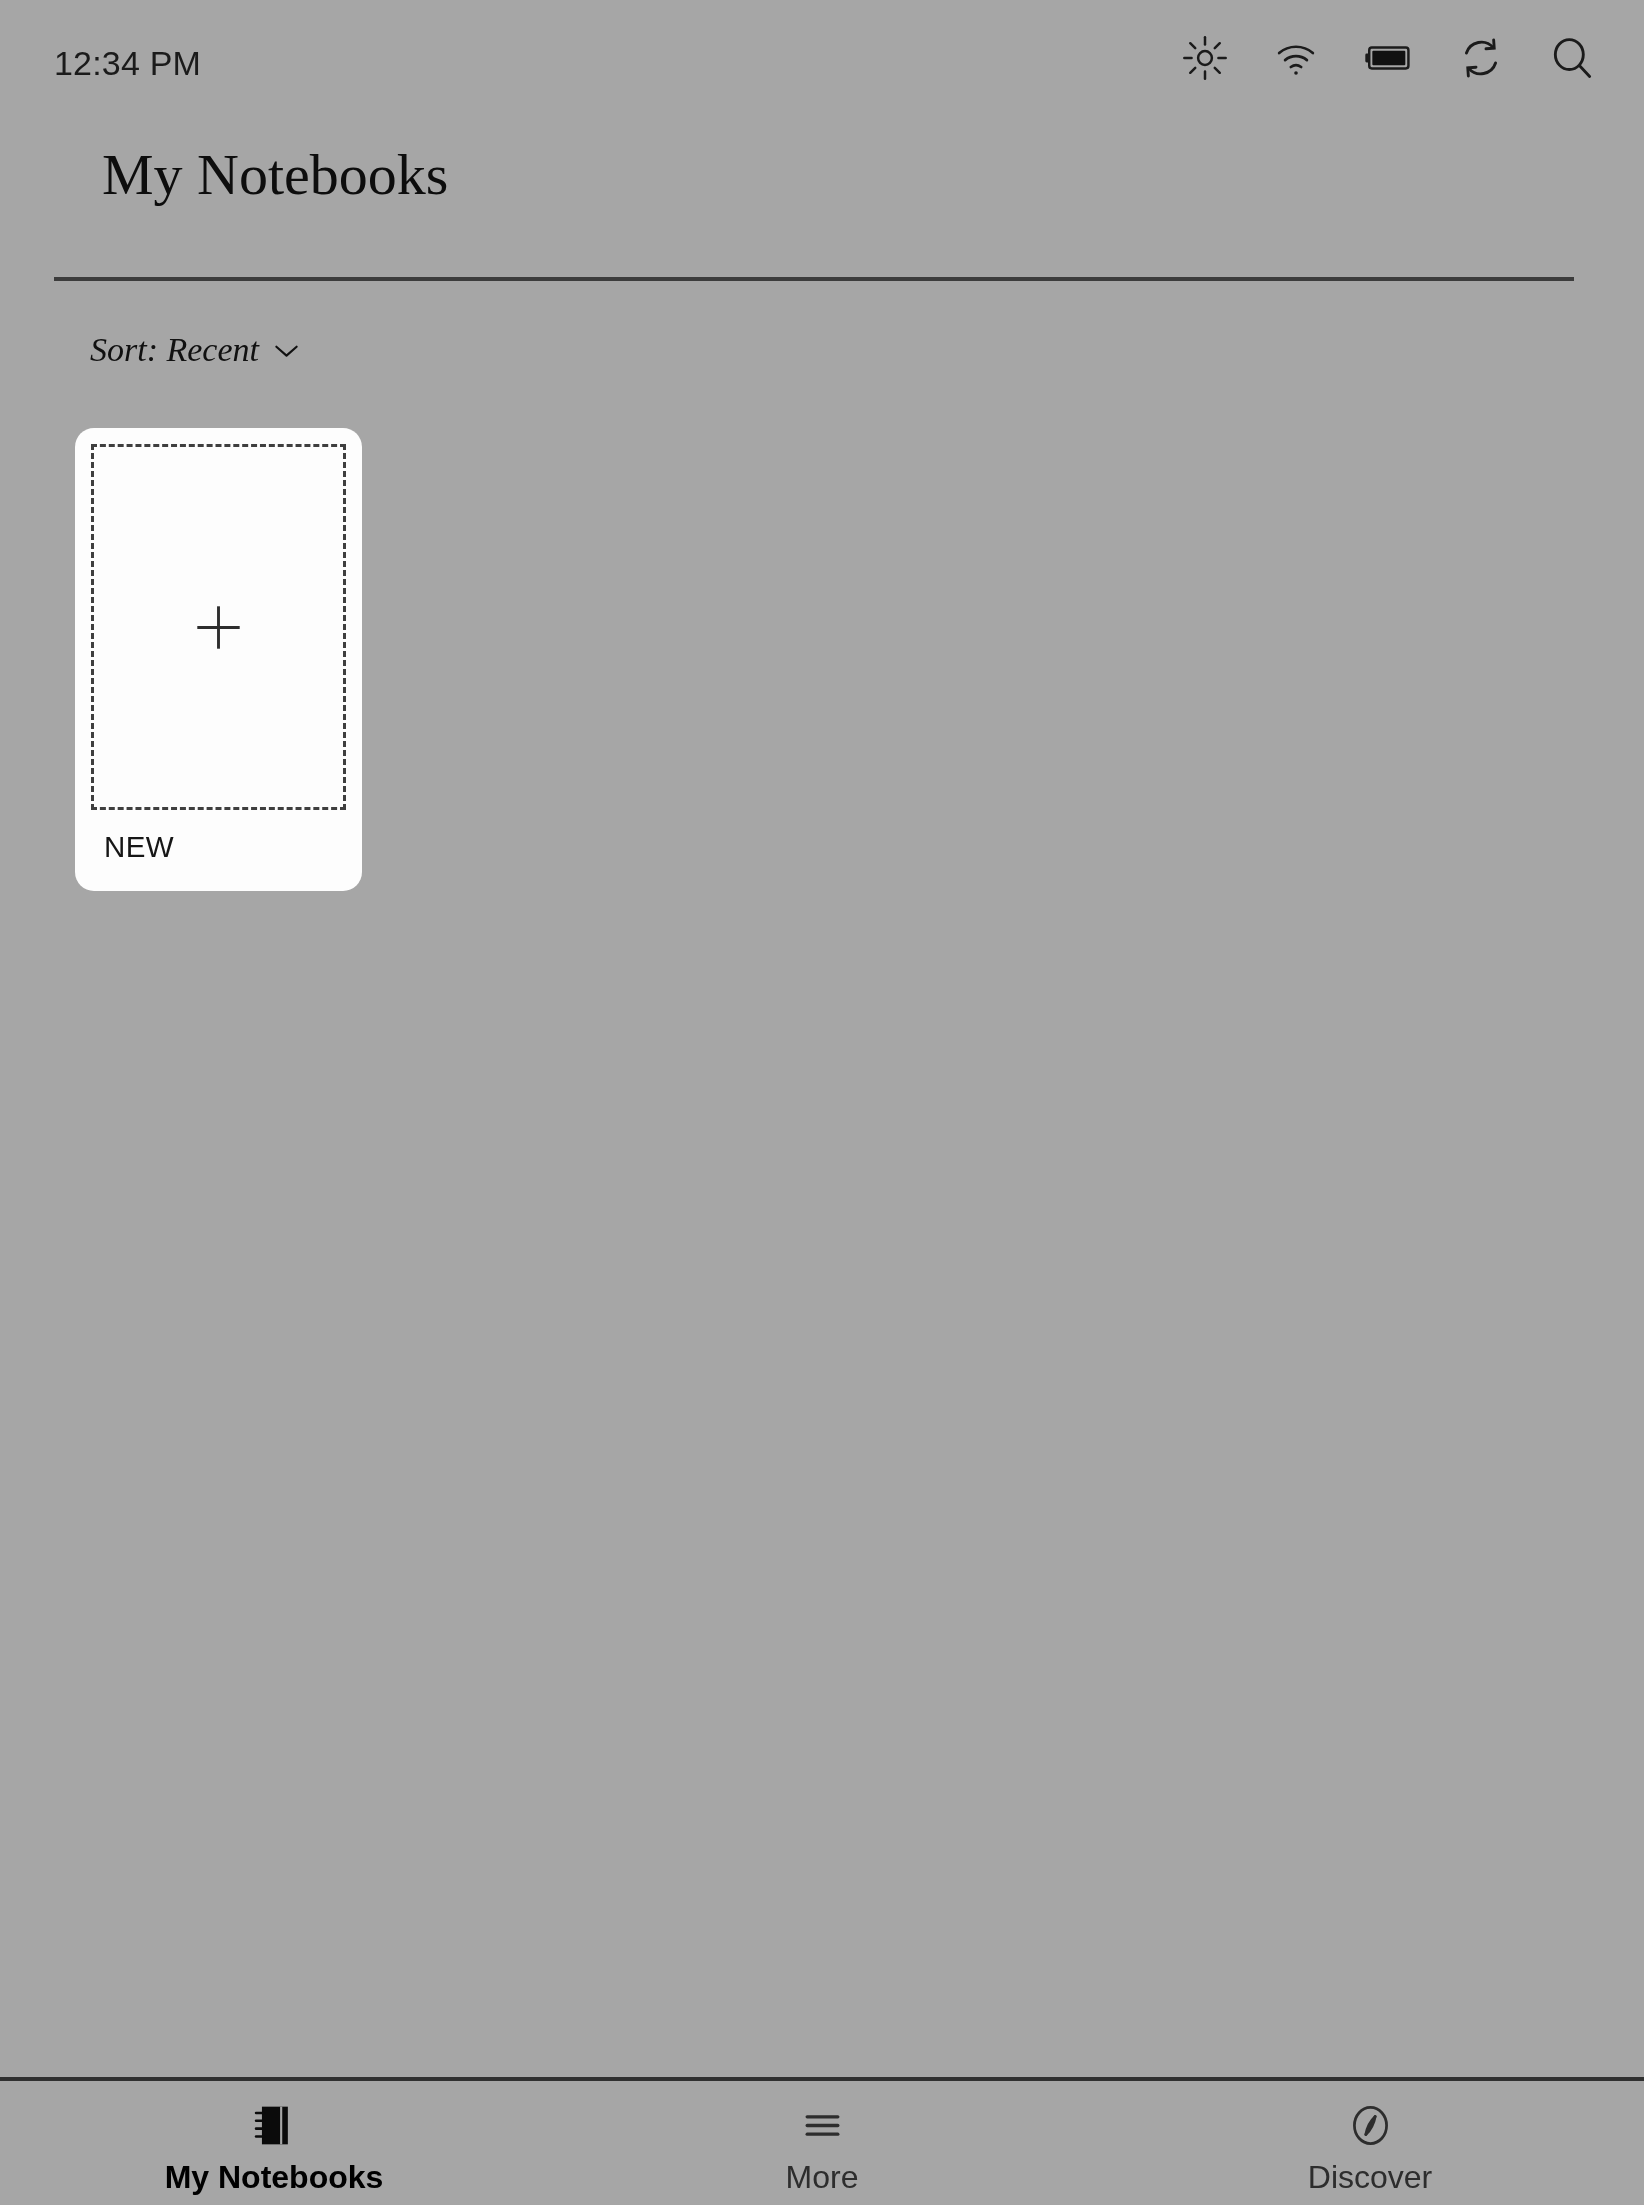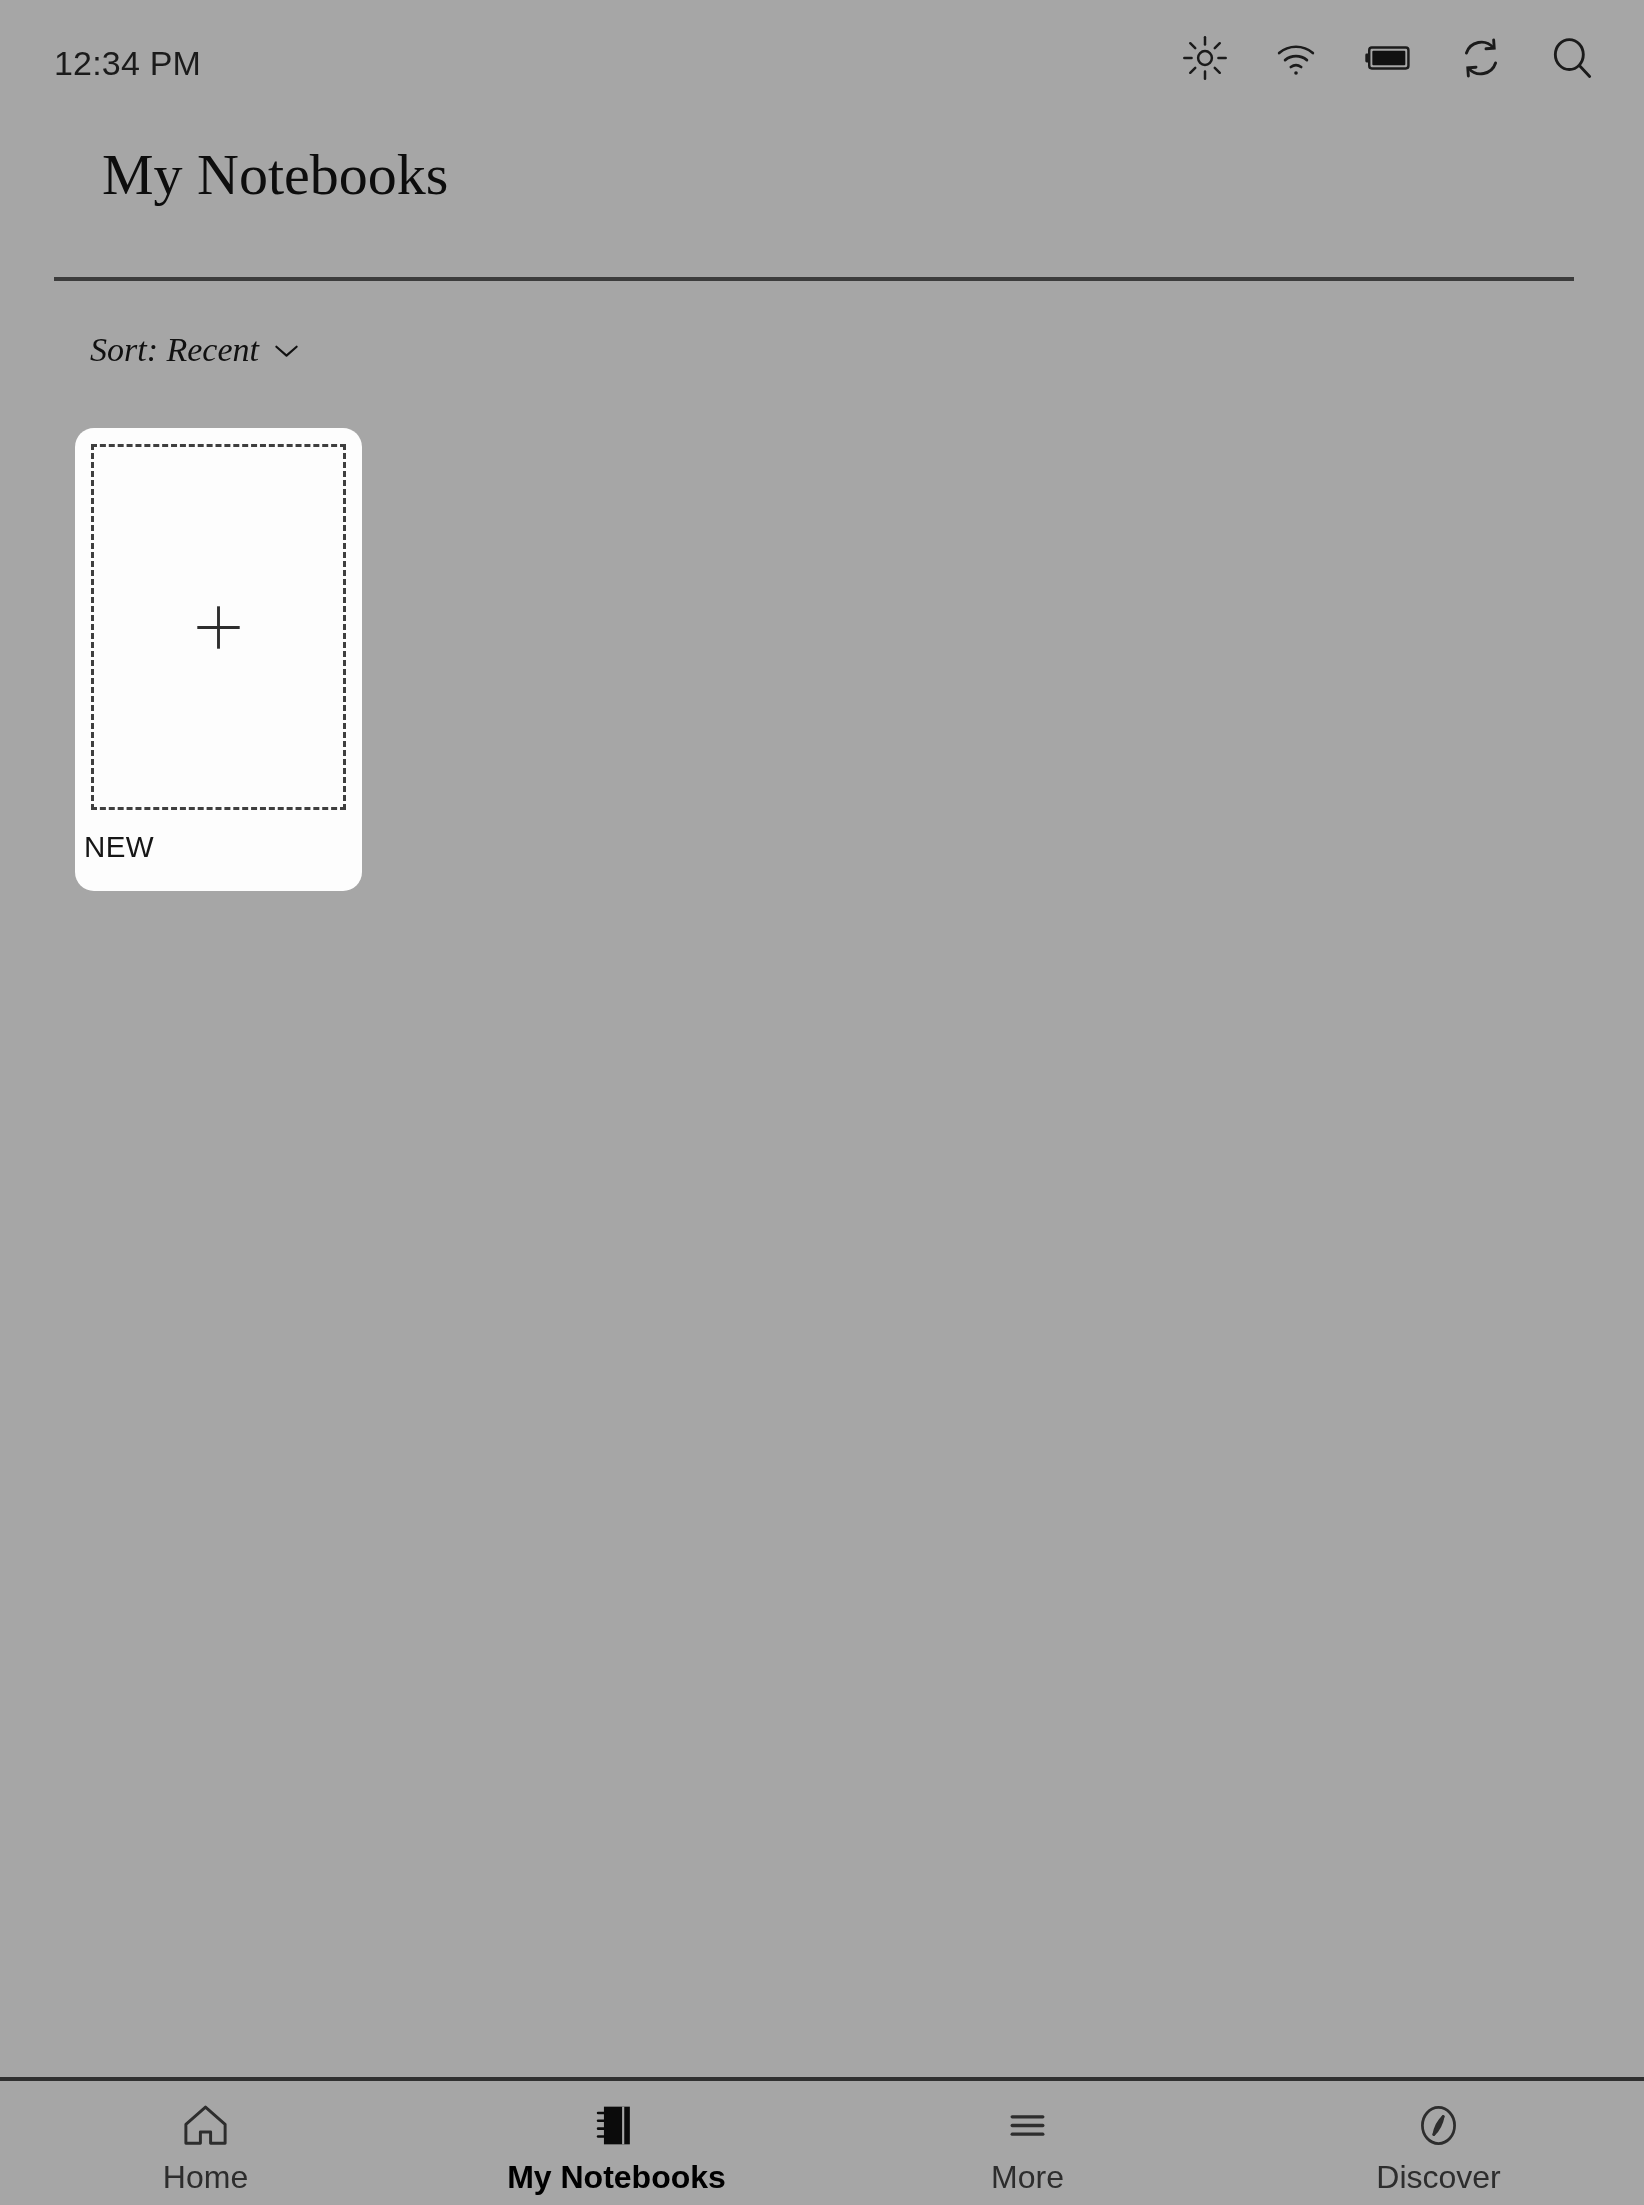--- a/index.html
+++ b/index.html
@@ -74,21 +74,21 @@
     width:255px; height:366px;
     border:3.2px dashed #3f3f3f;
     background:#fdfdfd;
   }
   .plus-wrap {
     position:absolute; left:0; top:0;
     width:100%; height:100%;
     display:flex; align-items:center; justify-content:center;
   }
   .nb-label {
-    position:absolute; left:9px; bottom:30px;
+    position:absolute; left:29px; bottom:30px;
     font-size:29.5px; color:#161616;
     line-height:1; letter-spacing:0.4px;
     white-space:nowrap;
   }
 
   
   .bottom-nav {
     position:absolute; left:0; bottom:0;
     width:1644px; height:128px;
     background:#a6a6a6;
@@ -197,28 +197,20 @@
           </svg>
         </div>
       </div>
       <div class="nb-label">NEW</div>
     </div>
 
   </div>
 
   <div class="bottom-nav">
 
-    <div class="nav-item">
-      <span class="nav-icon">
-        <svg width="51" height="49" viewBox="0 0 26 24" fill="none" stroke="#2d2d2d" stroke-width="1.5" stroke-linejoin="round">
-          <path d="M3 11.4 13 2.6 23 11.4 V21 H15.6 V15.3 H10.4 V21 H3 Z"></path>
-        </svg>
-      </span>
-      <span class="nav-label">Home</span>
-    </div>
 
 
     <div class="nav-item active">
       <span class="nav-icon">
         <svg width="51" height="49" viewBox="0 0 26 24" fill="none">
           <rect x="6.6" y="2.4" width="13.2" height="19.2" fill="#0b0b0b"></rect>
           <line x1="16.4" y1="2.4" x2="16.4" y2="21.6" stroke="#a6a6a6" stroke-width="1.1"></line>
           <g stroke="#0b0b0b" stroke-width="1.3" stroke-linecap="round">
             <line x1="3.6" y1="5.6" x2="7.6" y2="5.6"></line>
             <line x1="3.6" y1="9.6" x2="7.6" y2="9.6"></line>

